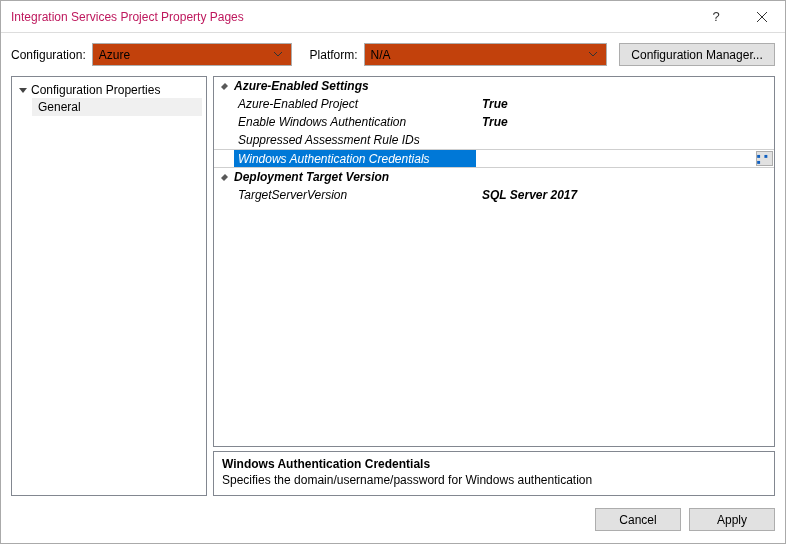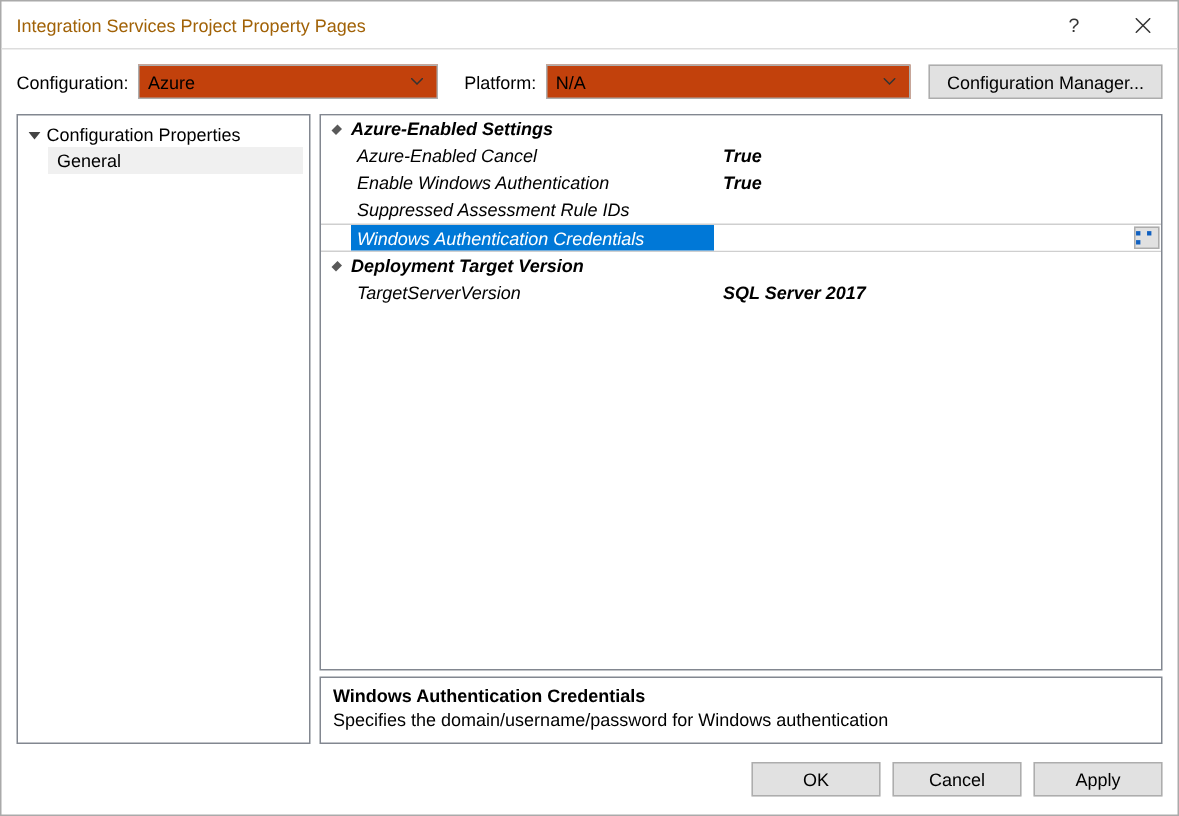--- a/index.html
+++ b/index.html
@@ -23,21 +23,21 @@
   .titlebar {
     height: 32px;
     display: flex;
     align-items: center;
     padding: 0 0 0 10px;
     border-bottom: 1px solid #ddd;
   }
   .titlebar .title {
     flex: 1;
     font-size: 12px;
-    color: #a16207;
+    color: #be185d;
   }
   .titlebar .btn {
     width: 46px;
     height: 31px;
     display: flex;
     align-items: center;
     justify-content: center;
     color: #333;
     font-size: 14px;
   }
@@ -282,21 +282,21 @@
             <span class="exp">
               <svg width="9" height="9" viewBox="0 0 9 9">
                   <path d="M1 5 L5 1 L8 4 L4 8 Z" fill="#595959"></path>
                 </svg>
             </span>
             <span class="catlabel">Azure-Enabled Settings</span>
           </div>
 
           <div class="pg-row">
             <span class="gutter"></span>
-            <span class="name">Azure-Enabled Cancel</span>
+            <span class="name">Azure-Enabled Project</span>
             <span class="value">True</span>
           </div>
           <div class="pg-row">
             <span class="gutter"></span>
             <span class="name">Enable Windows Authentication</span>
             <span class="value">True</span>
           </div>
           <div class="pg-row">
             <span class="gutter"></span>
             <span class="name">Suppressed Assessment Rule IDs</span>
@@ -330,18 +330,17 @@
 
       <div class="desc">
         <div class="dtitle">Windows Authentication Credentials</div>
         <div class="dtext">Specifies the domain/username/password for Windows authentication</div>
       </div>
 
     </div>
   </div>
 
   <div class="footer">
-    <div class="btn-std">OK</div>
     <div class="btn-std">Cancel</div>
     <div class="btn-std">Apply</div>
   </div>
 
 </div>
 
 </body></html>

